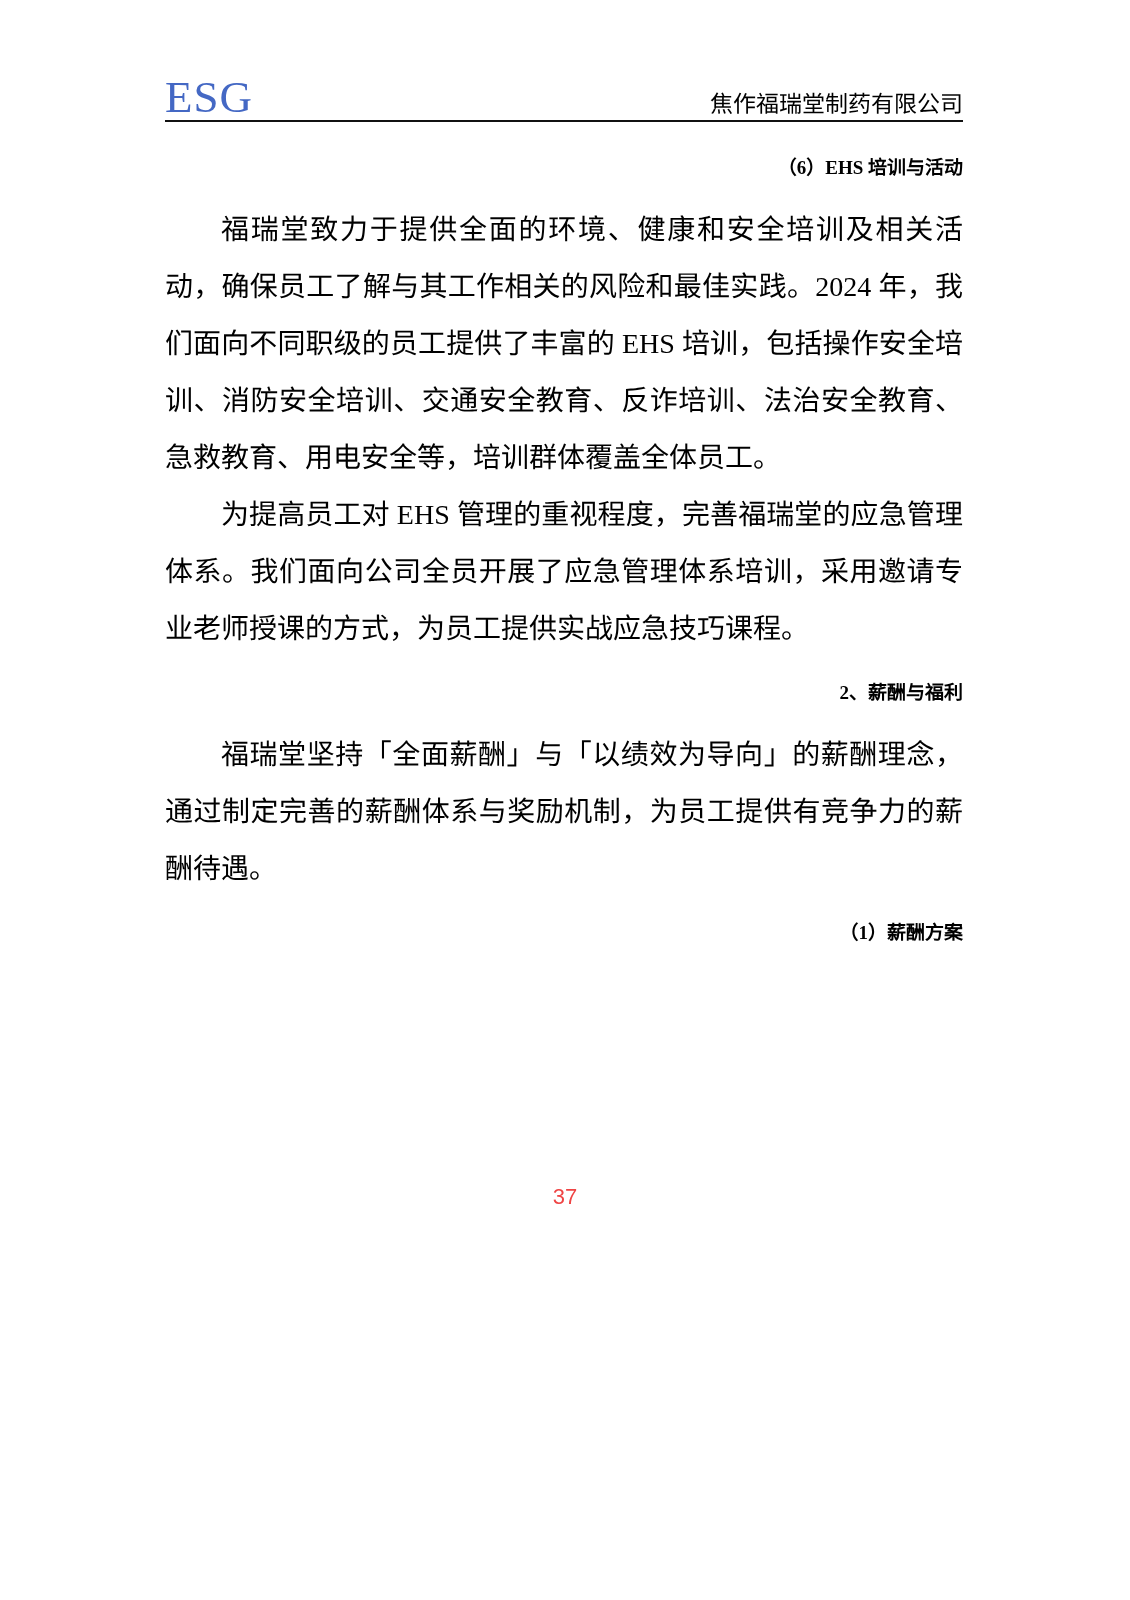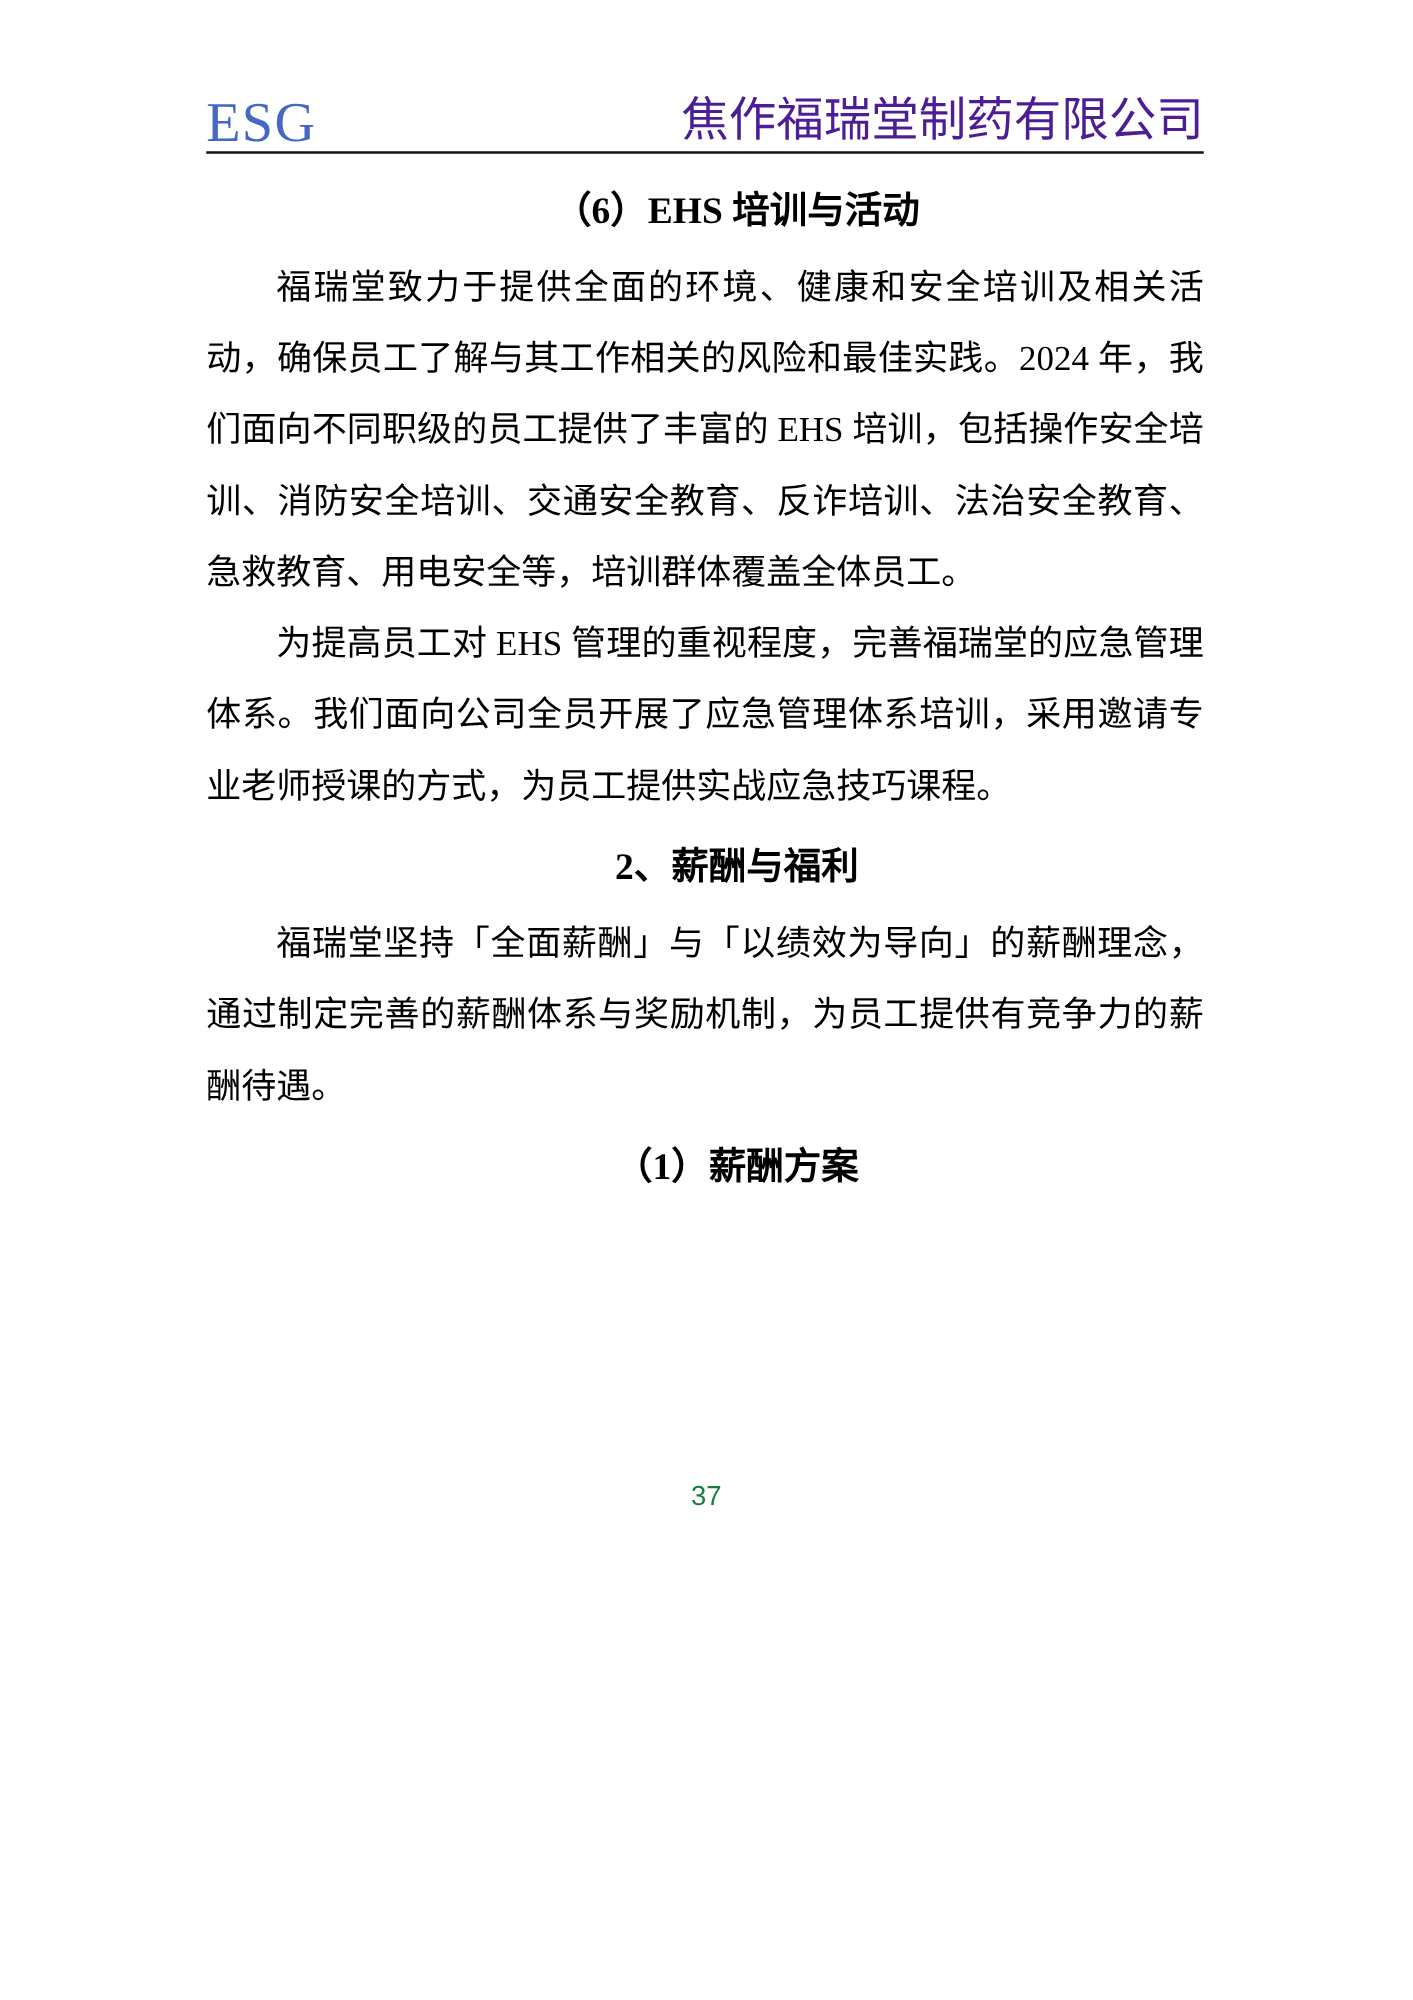--- a/index.html
+++ b/index.html
@@ -30,60 +30,60 @@
     padding-bottom: 1px;
   }
   .logo {
     font-family: "Liberation Serif", "DejaVu Serif", serif;
     font-size: 45px;
     line-height: 0.95;
     color: #4468c4;
     letter-spacing: 1px;
   }
   .company {
-    font-size: 38px;
+    font-size: 23px;
     line-height: 1.15;
-    color: #4c1d95;
+    color: #000000;
   }
   .doc-body {
     margin-top: 17px;
     font-size: 28px;
   }
   .para {
     margin: 0;
     line-height: 57px;
     text-align: justify;
     text-justify: inter-ideograph;
     text-indent: 2em;
   }
   .para::after {
     
     content: "";
     display: inline-block;
     width: 0;
   }
   .heading {
     margin: 7px 0 4px 0;
-    font-size: 30px;
+    font-size: 19px;
     font-weight: bold;
     line-height: 58px;
     text-indent: 1.7em;
-    text-align: center;
+    text-align: right;
   }
   .page-footer {
     position: absolute;
     left: 0;
     bottom: 78px;
     width: 100%;
     text-align: center;
   }
   .page-number {
     font-family: "Liberation Sans", "DejaVu Sans", sans-serif;
     font-size: 22px;
-    color: #15803d;
+    color: #ef4444;
   }
 </style>
 </head>
 <body>
 
 <div class="page">
 
   <header class="page-header">
     <span class="logo">ESG</span>
     <span class="company">焦作福瑞堂制药有限公司</span>

